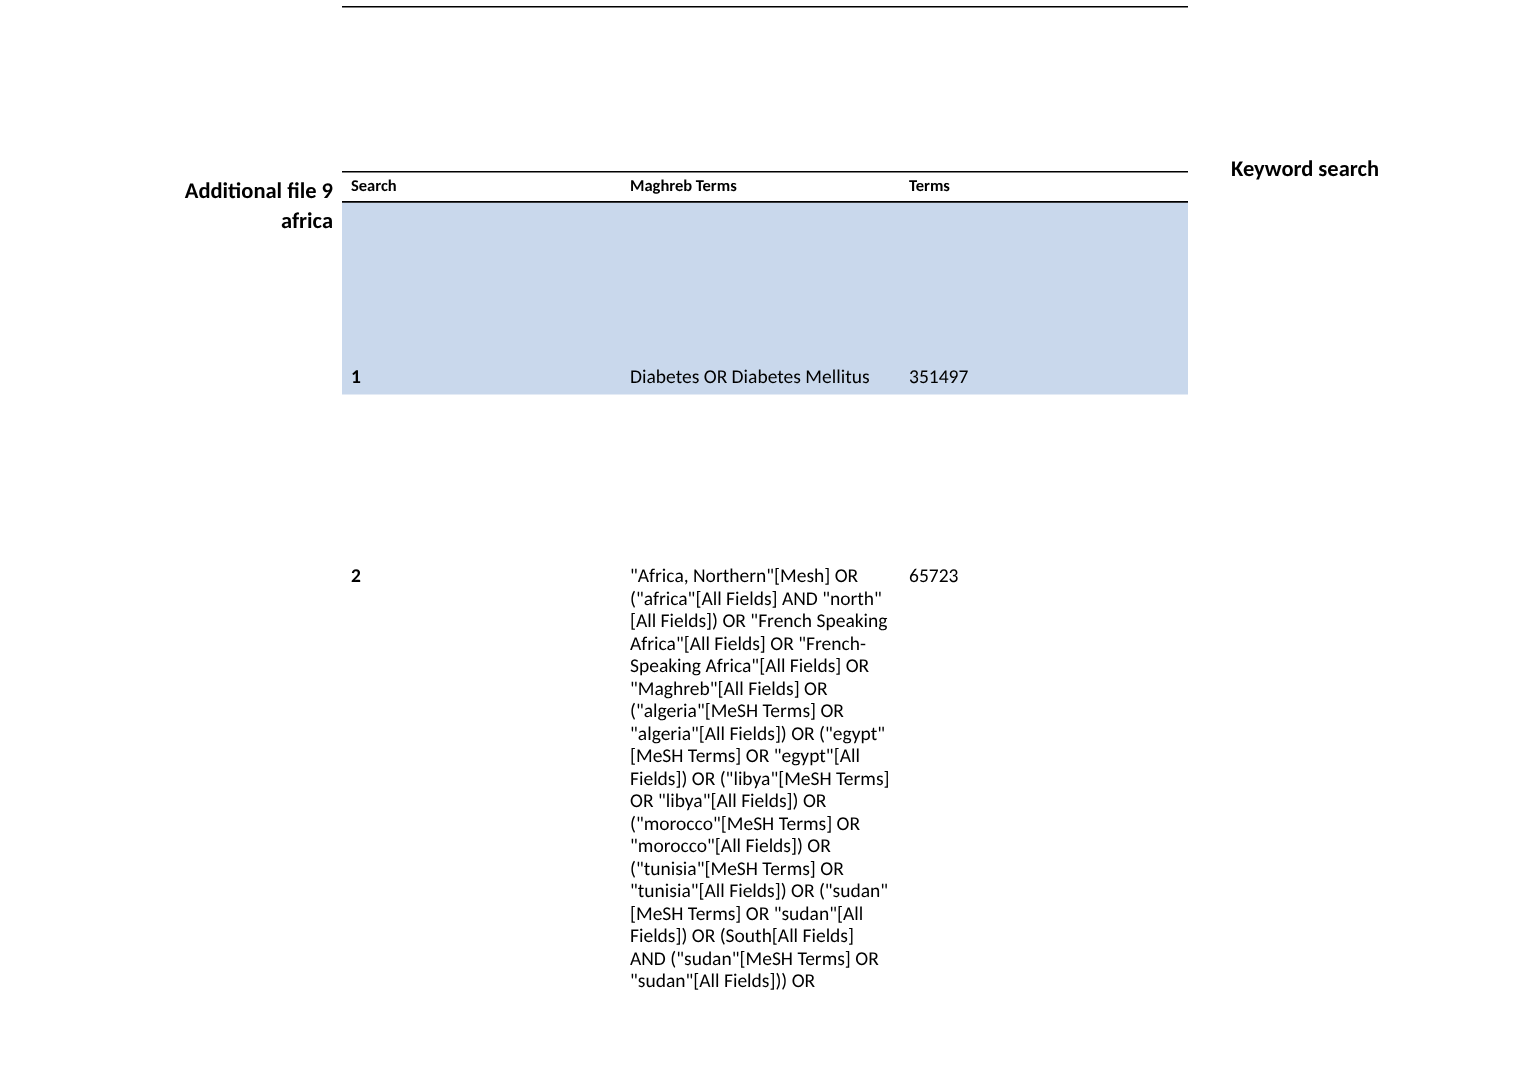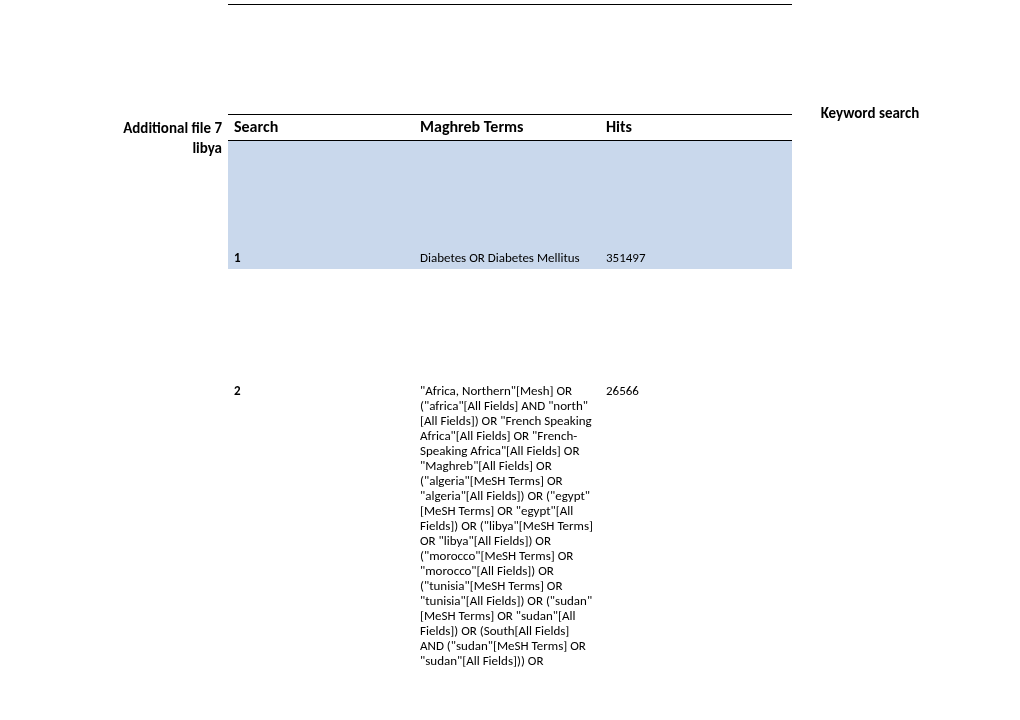--- a/index.html
+++ b/index.html
@@ -48,21 +48,21 @@
       width: 564px;
     }
     table {
       border-collapse: collapse;
       width: 100%;
       table-layout: fixed;
     }
     thead th {
       text-align: left;
       font-weight: bold;
-      font-size: 16px;
+      font-size: 11px;
       padding: 2px 6px 4px 6px;
       border-top: 1.5px solid #000;
       border-bottom: 1.5px solid #000;
       vertical-align: bottom;
     }
     .col-search { width: 186px; }
     .col-terms  { width: 186px; }
     .col-hits   { width: 192px; }
     tbody td {
       padding: 0 6px 4px 6px;
@@ -76,53 +76,53 @@
     }
     .spacer td { height: 114px; }
     .bold { font-weight: bold; }
   </style>
 </head>
 <body>
 
 <div class="top-rule"></div>
 
 <div class="left-label">
-  <span>Additional file 7</span><br>
-  <span>libya</span>
+  <span>Additional file 9</span><br>
+  <span>africa</span>
 </div>
 
 <div class="right-label">
   <span>Keyword search</span>
 </div>
 
 <div class="tbl-wrap">
   <table>
     <colgroup>
       <col class="col-search">
       <col class="col-terms">
       <col class="col-hits">
     </colgroup>
     <thead>
       <tr>
         <th>Search</th>
         <th>Maghreb Terms</th>
-        <th>Hits</th>
+        <th>Terms</th>
       </tr>
     </thead>
     <tbody>
       <tr class="highlight">
         <td class="bold">1</td>
         <td>Diabetes OR Diabetes Mellitus</td>
         <td>351497</td>
       </tr>
       <tr class="spacer">
         <td></td>
           <td></td>
           <td></td>
       </tr>
       <tr>
         <td class="bold" style="vertical-align:top;">2</td>
         <td style="vertical-align:top;">"Africa, Northern"[Mesh] OR ("africa"[All Fields] AND "north"[All Fields]) OR "French Speaking Africa"[All Fields] OR "French-Speaking Africa"[All Fields] OR "Maghreb"[All Fields] OR ("algeria"[MeSH Terms] OR "algeria"[All Fields]) OR ("egypt"[MeSH Terms] OR "egypt"[All Fields]) OR ("libya"[MeSH Terms] OR "libya"[All Fields]) OR ("morocco"[MeSH Terms] OR "morocco"[All Fields]) OR ("tunisia"[MeSH Terms] OR "tunisia"[All Fields]) OR ("sudan"[MeSH Terms] OR "sudan"[All Fields]) OR (South[All Fields] AND ("sudan"[MeSH Terms] OR "sudan"[All Fields])) OR</td>
-        <td style="vertical-align:top;">26566</td>
+        <td style="vertical-align:top;">65723</td>
       </tr>
     </tbody>
   </table>
 </div>
 
 </body></html>

